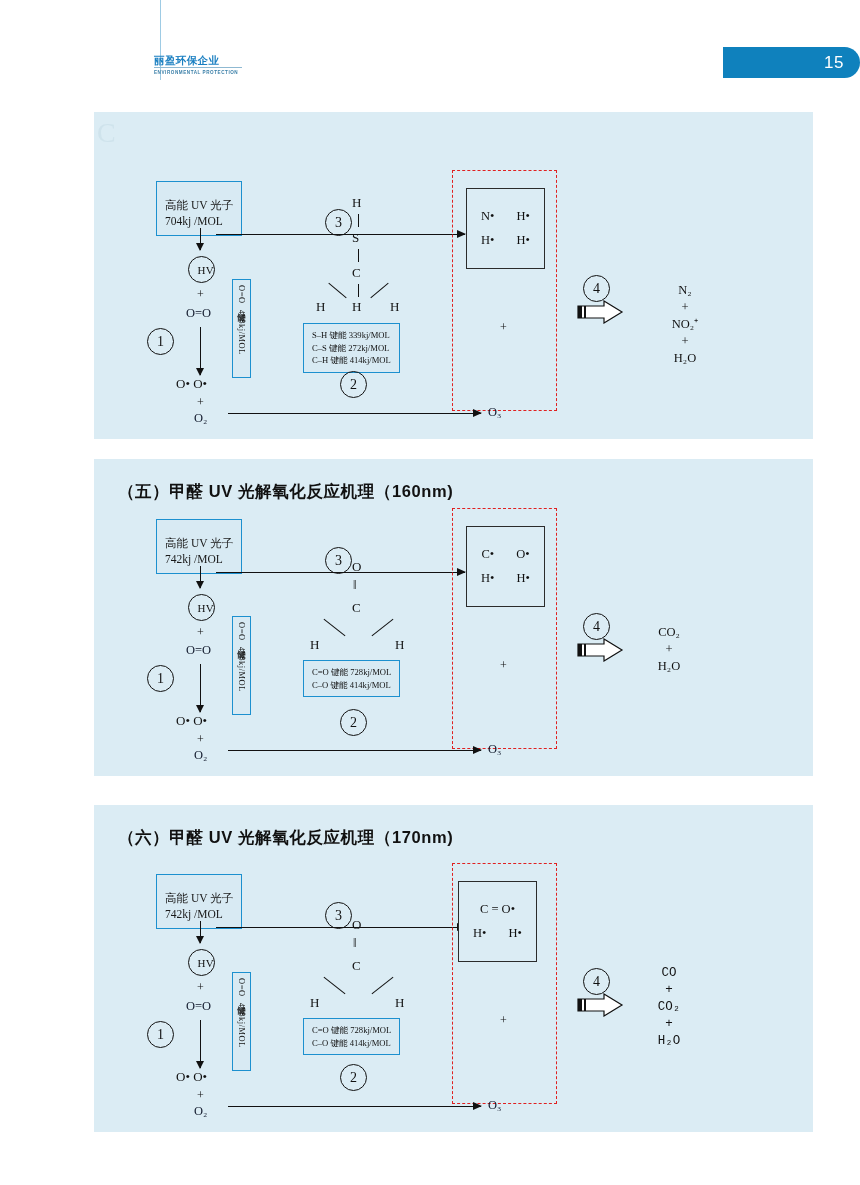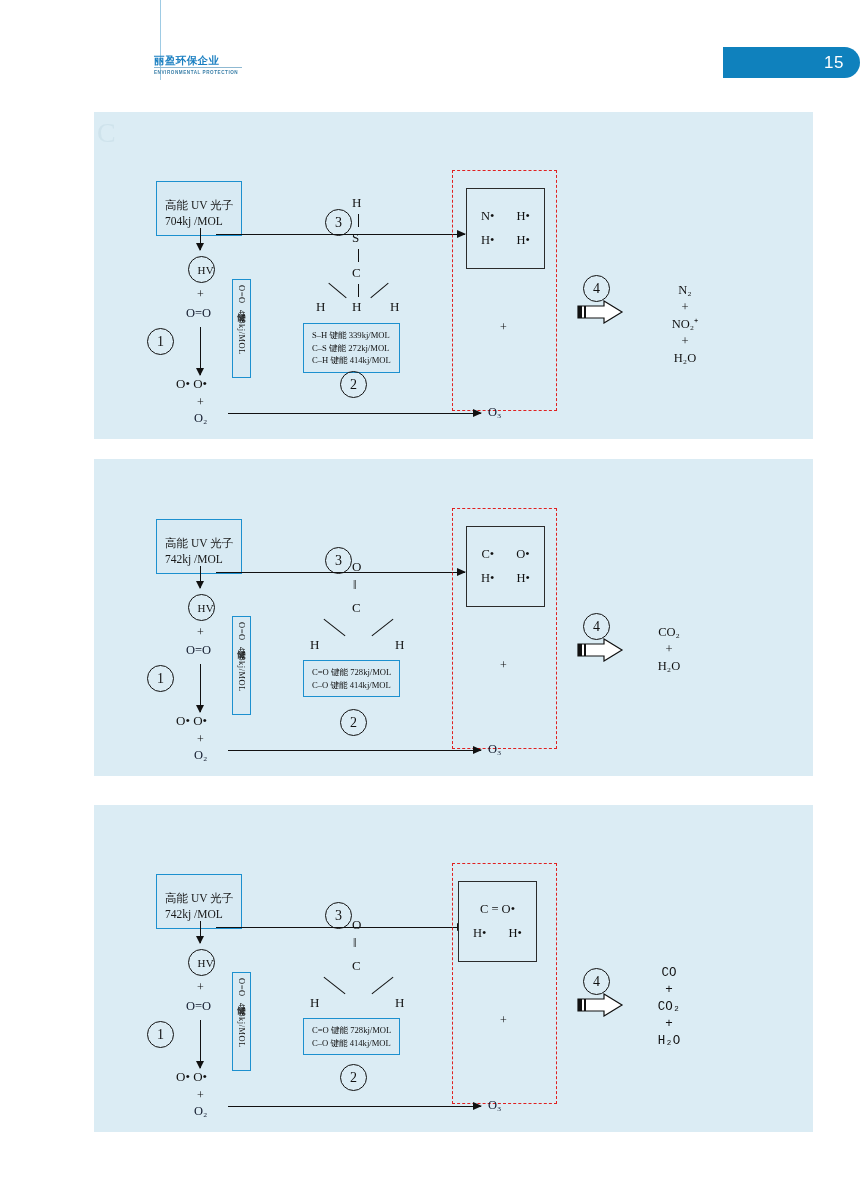--- a/index.html
+++ b/index.html
@@ -219,20 +219,21 @@
   <div class="prod-list" style="left:556px;top:170px;width:70px;">
     <div>N₂</div>
     <div>+</div>
     <div>NO₂⁺</div>
     <div>+</div>
     <div>H₂O</div>
   </div>
 </div>
 
 <div class="panel" id="panel-2">
+  <div class="panel-title">（五）甲醛 UV 光解氧化反应机理（160nm)</div>
 
   <div class="dg uv-box" style="left:62px;top:60px;">
     <div>高能 UV 光子</div>
     <div>742kj /MOL</div>
   </div>
   <div class="v-arrow" style="left:106px;top:107px;height:22px;"></div>
   <div class="dg hv-circle" style="left:94px;top:135px;">
     <span>HV</span>
   </div>
   <div class="dg plus" style="left:103px;top:166px;">+</div>
@@ -292,20 +293,21 @@
     <rect x="8" y="6" width="2" height="12" fill="#111111"></rect>
   </svg>
   <div class="prod-list" style="left:540px;top:165px;width:70px;">
     <div>CO₂</div>
     <div>+</div>
     <div>H₂O</div>
   </div>
 </div>
 
 <div class="panel" id="panel-3">
+  <div class="panel-title">（六）甲醛 UV 光解氧化反应机理（170nm)</div>
 
   <div class="dg uv-box" style="left:62px;top:69px;">
     <div>高能 UV 光子</div>
     <div>742kj /MOL</div>
   </div>
   <div class="v-arrow" style="left:106px;top:116px;height:22px;"></div>
   <div class="dg hv-circle" style="left:94px;top:144px;">
     <span>HV</span>
   </div>
   <div class="dg plus" style="left:103px;top:175px;">+</div>

